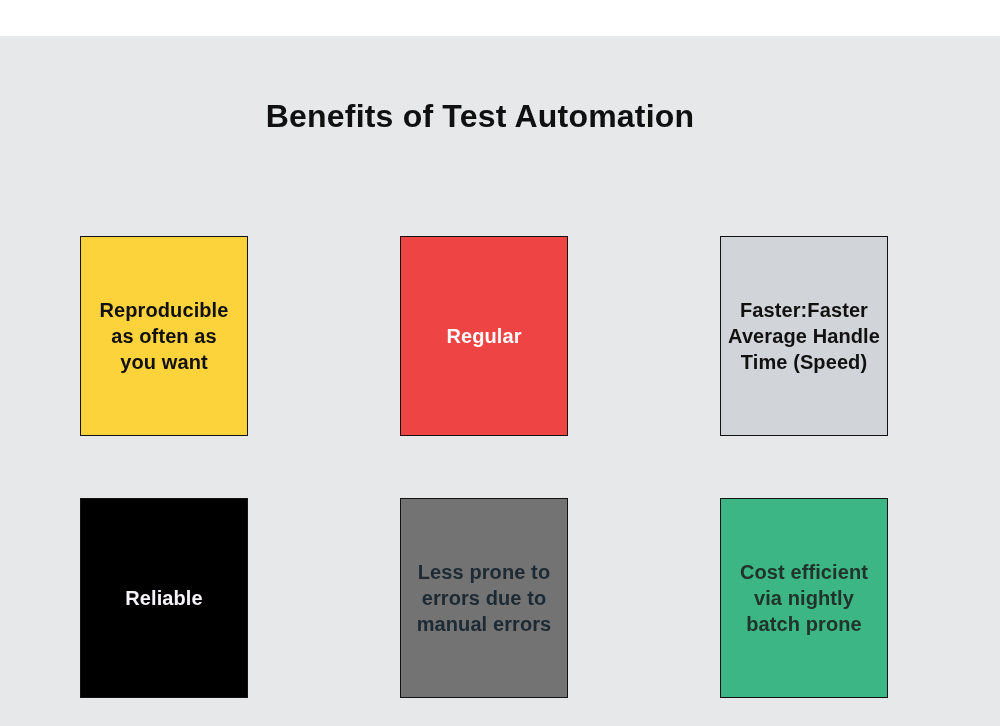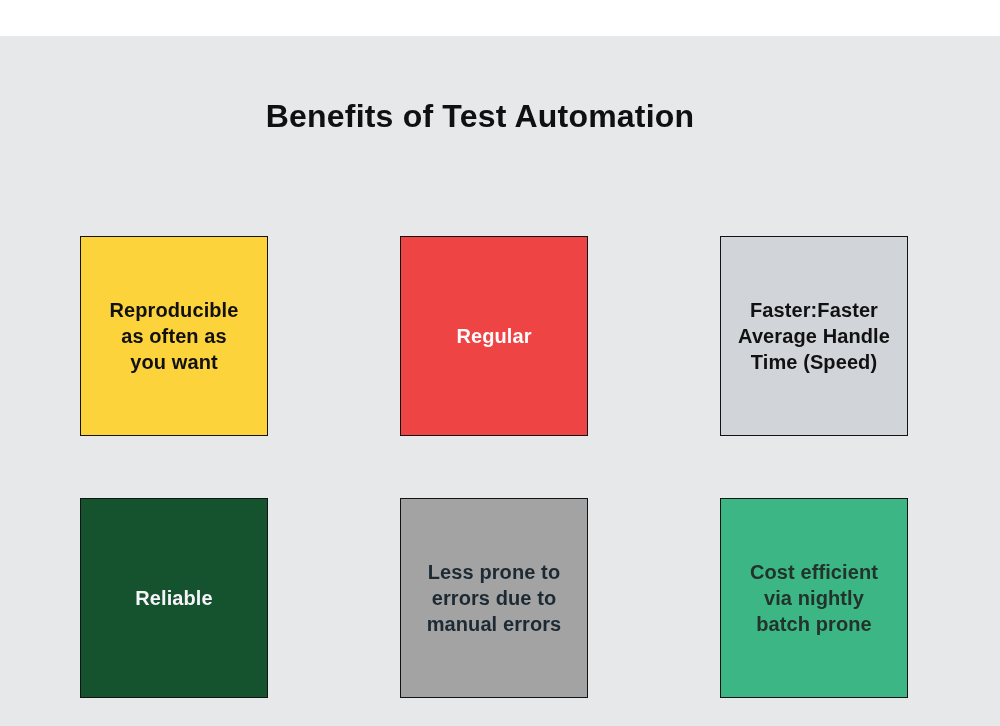--- a/index.html
+++ b/index.html
@@ -26,21 +26,21 @@
     margin: 0;
     text-align: center;
     font-size: 32px;
     line-height: 40px;
     font-weight: 700;
     letter-spacing: 0.2px;
     transform: translateX(-20px);
   }
   .box {
     position: absolute;
-    width: 188px;
+    width: 168px;
     height: 200px;
     box-sizing: border-box;
     border: 1.5px solid #131313;
     display: flex;
     align-items: center;
     justify-content: center;
     text-align: center;
   }
   .box .label {
     font-size: 20px;
@@ -71,25 +71,25 @@
   <div class="box r1 c2" style="background: #ef4444; border-color: rgb(19, 19, 19);">
     <div class="label" style="color: rgb(251, 250, 252);">Regular</div>
   </div>
 
   <div class="box r1 c3" style="background: rgb(209, 213, 217); border-color: rgb(19, 19, 19);">
     <div class="label" style="color: rgb(17, 17, 17);">Faster:Faster
 Average Handle
 Time (Speed)</div>
   </div>
 
-  <div class="box r2 c1" style="background: #14532d; border-color: rgb(19, 19, 19);">
+  <div class="box r2 c1" style="background: #000000; border-color: rgb(19, 19, 19);">
     <div class="label" style="color: rgb(246, 243, 249);">Reliable</div>
   </div>
 
-  <div class="box r2 c2" style="background: #a3a3a3; border-color: rgb(19, 19, 19);">
+  <div class="box r2 c2" style="background: #737373; border-color: rgb(19, 19, 19);">
     <div class="label" style="color: rgb(29, 42, 51);">Less prone to
 errors due to
 manual errors</div>
   </div>
 
   <div class="box r2 c3" style="background: rgb(61, 182, 133); border-color: rgb(19, 19, 19);">
     <div class="label" style="color: rgb(33, 51, 43);">Cost efficient
 via nightly
 batch prone</div>
   </div>

